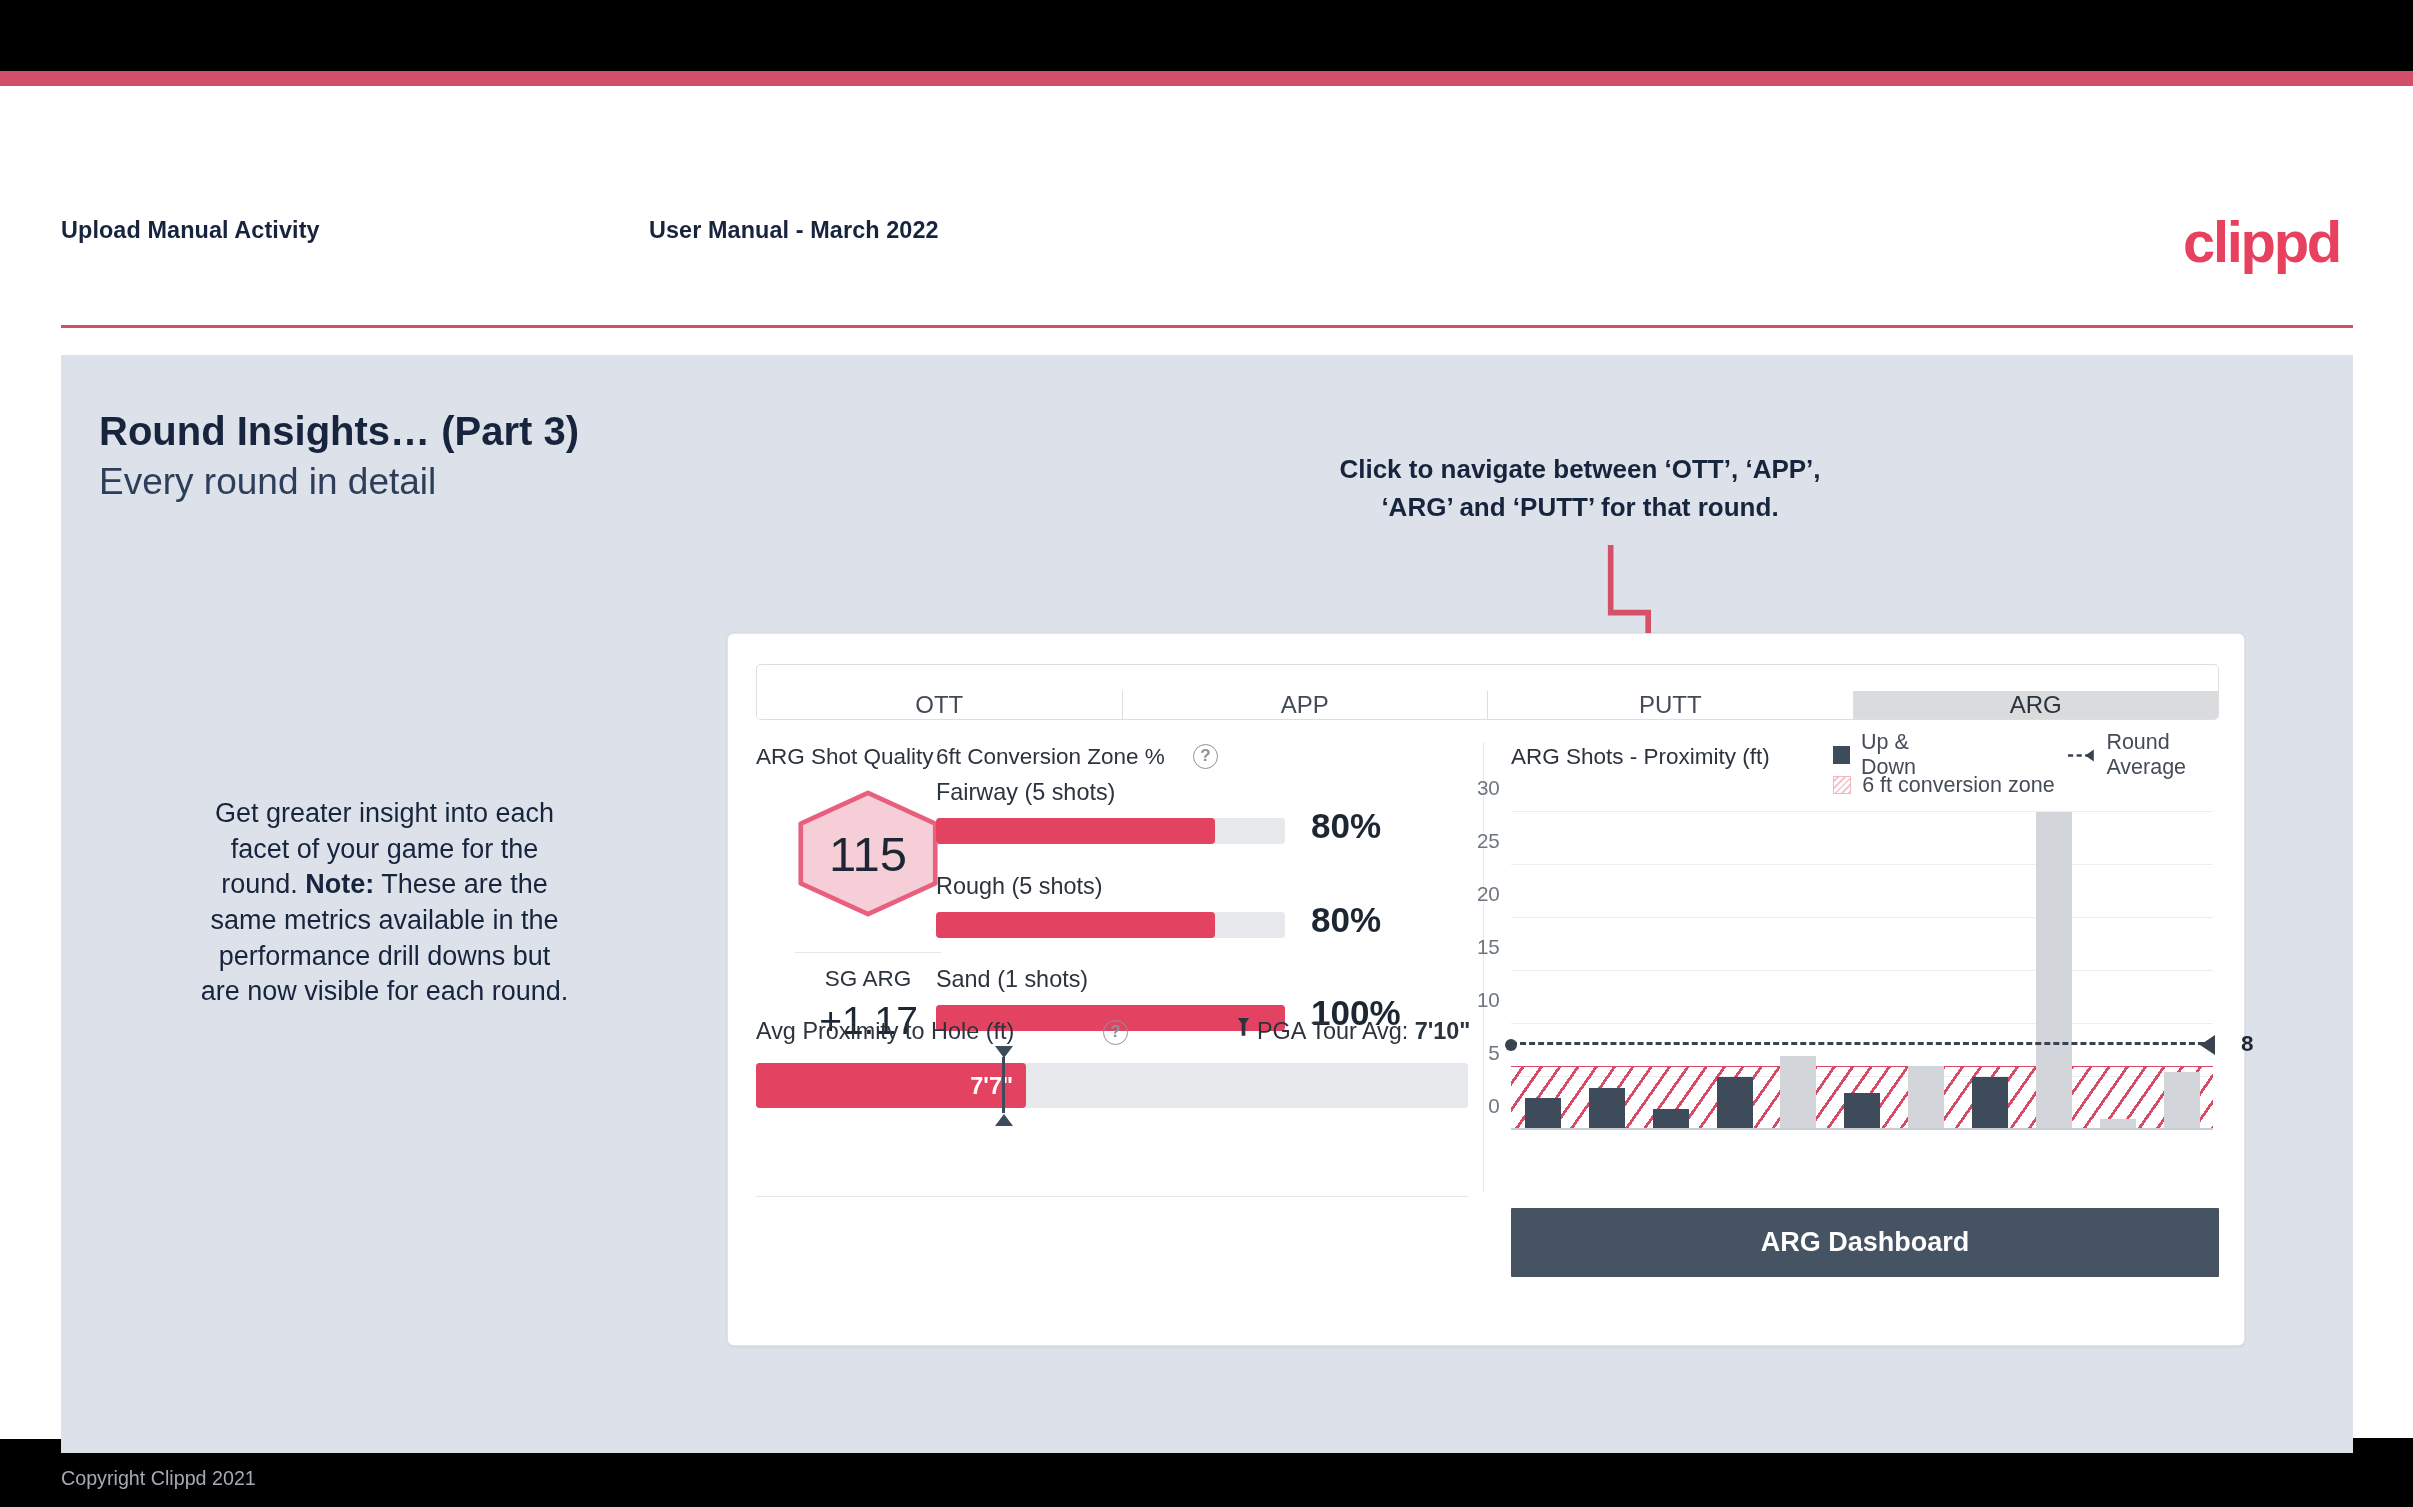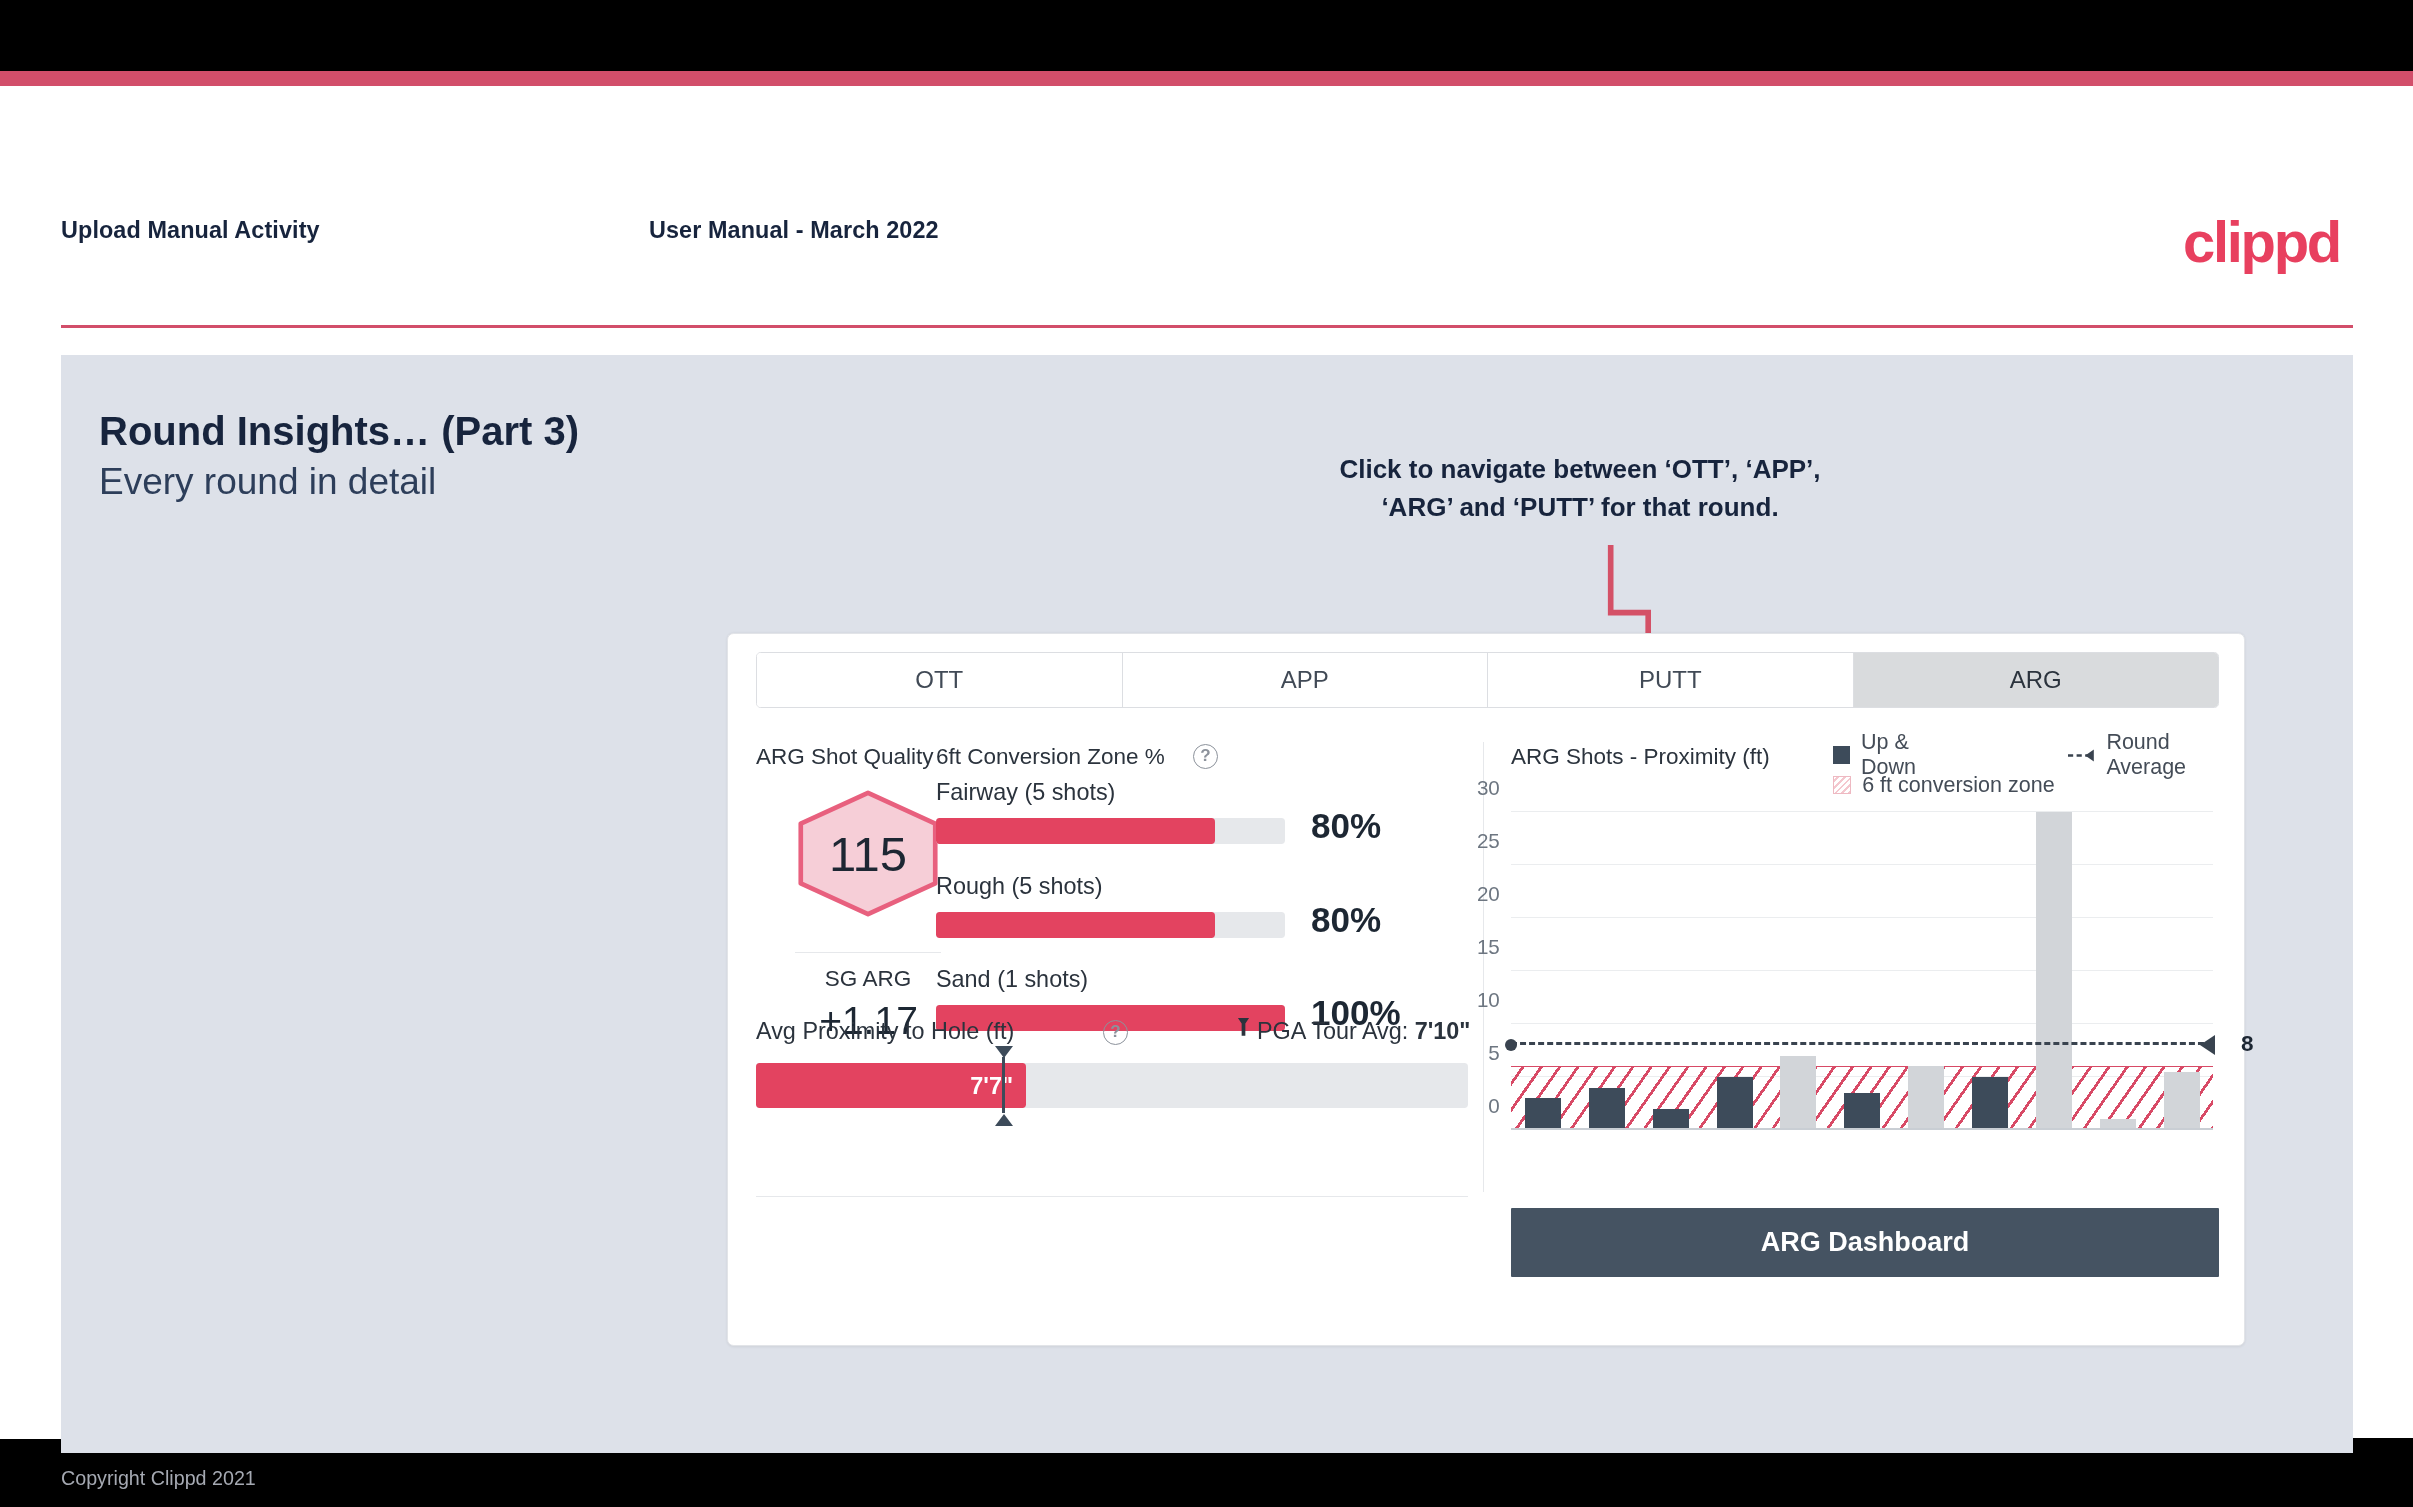--- a/index.html
+++ b/index.html
@@ -77,23 +77,24 @@
   }
 
   
   .card {
     position:absolute; left:727px; top:547px; width:1518px; height:713px;
     background:#ffffff; border:0.9px solid #e2e4e8; border-radius:6.6px;
     box-shadow:0 0.9px 2.8px rgba(0,0,0,.07);
   }
 
   .tabs {
-    position:absolute; left:28px; top:18px; width:1463px; height:56px;
+    position:absolute; left:28px; top:30px; width:1463px; height:56px;
     display:flex; border:0.9px solid #dcdee2; border-radius:4.7px; overflow:hidden;
     background:#fff;
+    align-items:flex-end;
   }
   .tab {
     flex:1; display:flex; align-items:center; justify-content:center;
     font-size:24px; color:#414a56; border-right:0.9px solid #dcdee2;
     background:#fff; cursor:pointer;
   }
   .tab:last-child { border-right:none; }
   .tab.active { background:#d9dbdd; color:#2b333d; }
 
   .vdivider {
@@ -264,20 +265,23 @@
 
     <div class="callout">
       <div>Click to navigate between ‘OTT’, ‘APP’,</div>
       <div>‘ARG’ and ‘PUTT’ for that round.</div>
     </div>
     <svg class="callout-arrow" width="75" height="122" viewBox="0 0 80 130">
       <path d="M5 0 L5 72 L45 72 L45 108" stroke="#d45167" stroke-width="6" fill="none"></path>
       <path d="M45 128 L33 104 L57 104 Z" fill="#d45167"></path>
     </svg>
 
+    <div class="left-note">
+      <span>Get greater insight into each facet of your game for the round. </span><b>Note:</b><span> These are the same metrics available in the performance drill downs but are now visible for each round.</span>
+    </div>
 
     <div class="copyright">Copyright Clippd 2021</div>
 
     <div class="card">
 
       <div class="tabs">
         <div class="tab">OTT</div>
         <div class="tab">APP</div>
         <div class="tab">PUTT</div>
         <div class="tab active">ARG</div>

